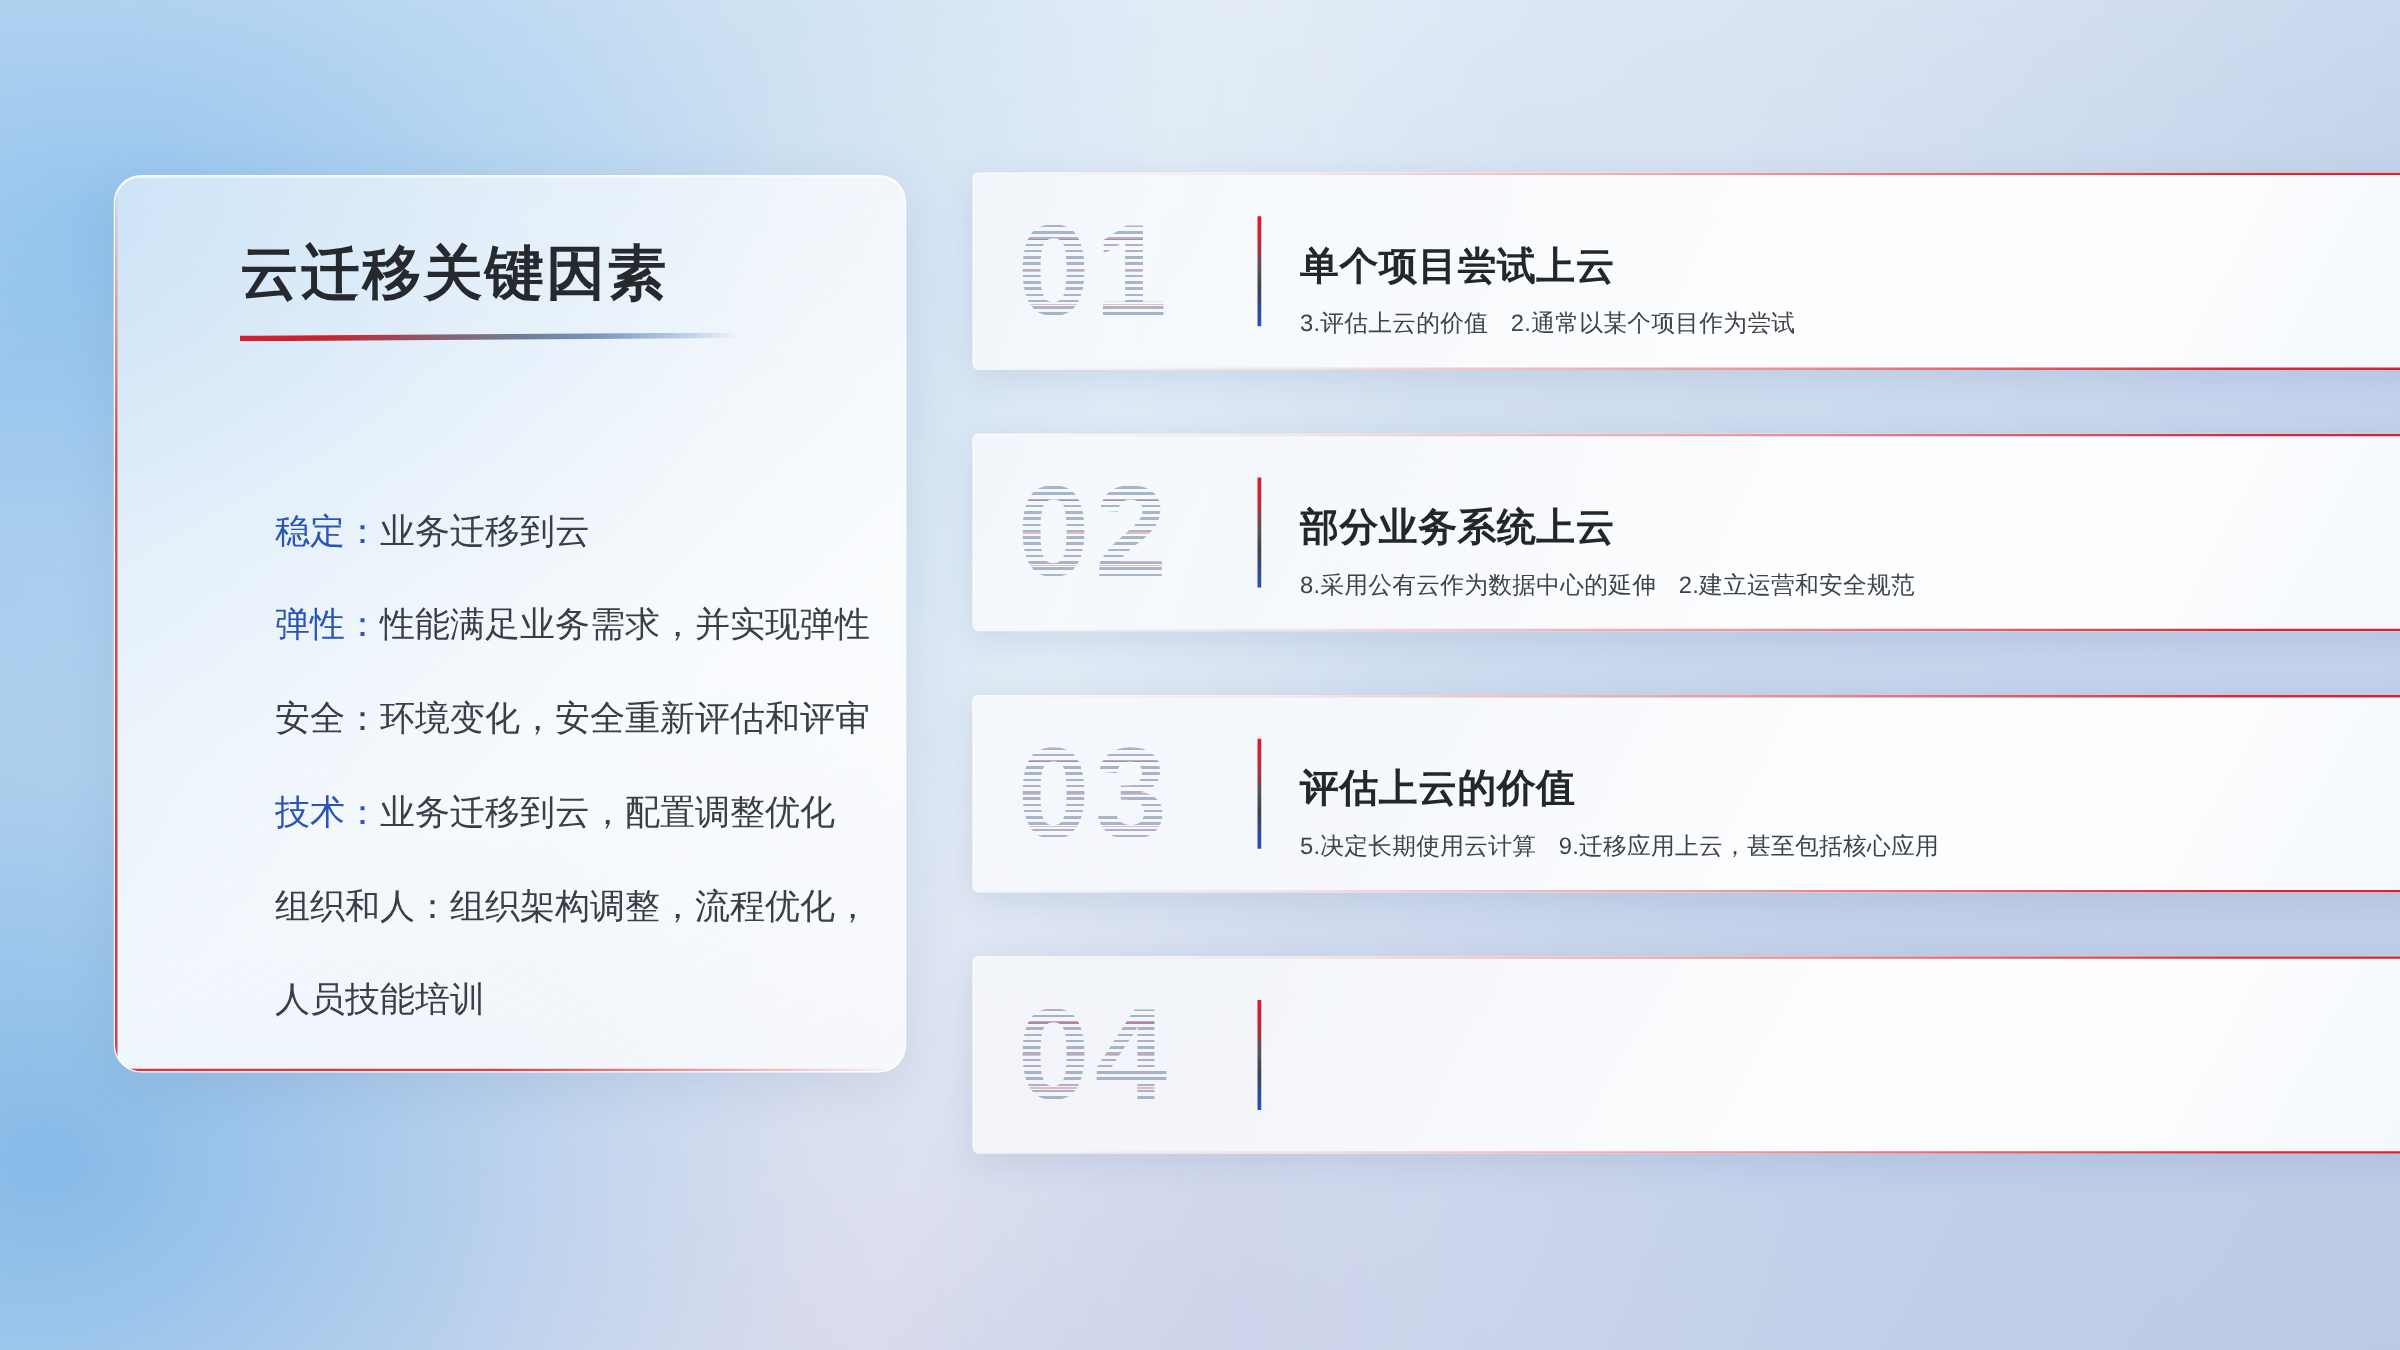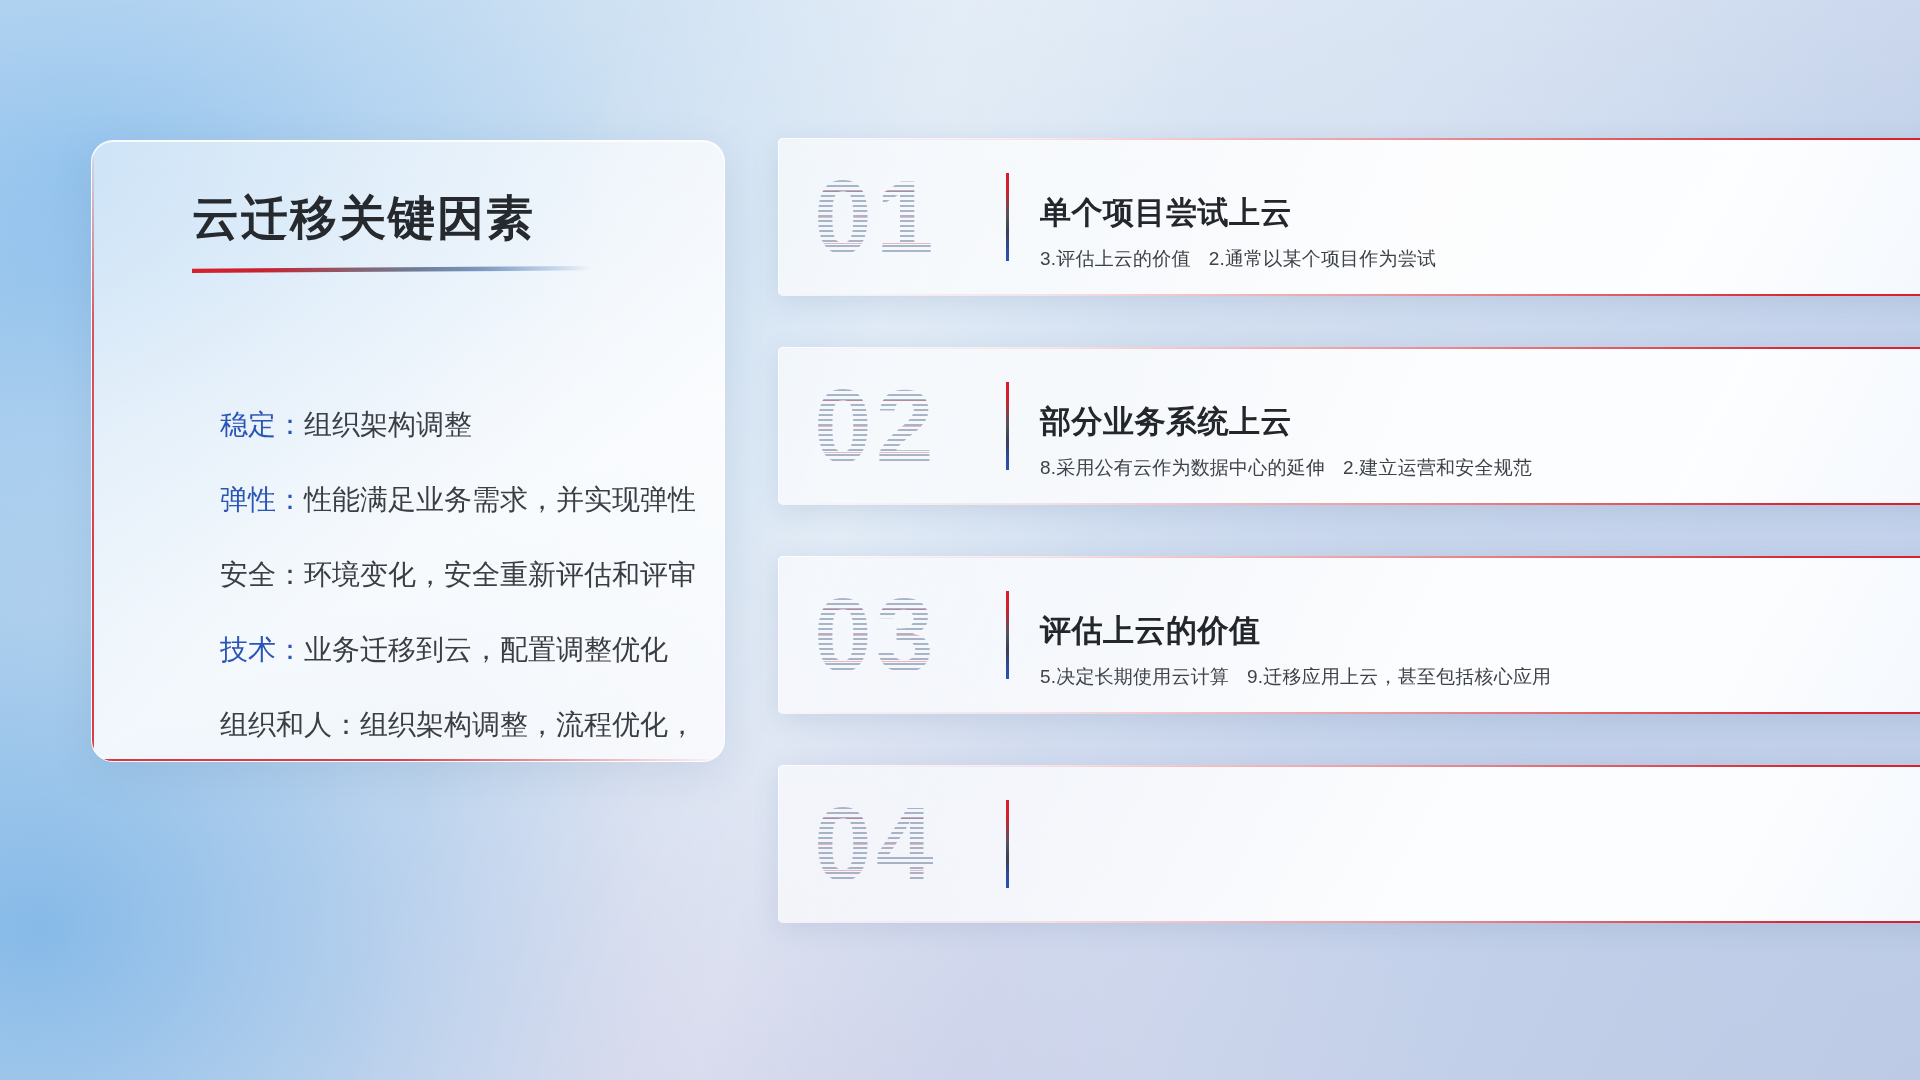--- a/index.html
+++ b/index.html
@@ -36,21 +36,21 @@
       linear-gradient(176deg, rgba(255,255,255,0.20) 0%, rgba(255,255,255,0) 24%);
     pointer-events: none;
   }
 
   
   #left-panel {
     position: absolute;
     left: 91px;
     top: 140px;
     width: 634px;
-    height: 622px;
+    height: 718px;
     border-radius: 22px;
     background:
       linear-gradient(150deg, rgba(255,255,255,0.52) 0%, rgba(255,255,255,0.70) 34%, rgba(255,255,255,0.86) 62%, rgba(255,255,255,0.74) 100%);
     border: 1px solid rgba(255,255,255,0.85);
     box-shadow:
       0 10px 40px rgba(80,110,150,0.14),
       inset 0 1px 0 rgba(255,255,255,0.9);
     overflow: hidden;
   }
   
@@ -239,21 +239,21 @@
 <div id="bg"></div>
 <div id="bg-sheen"></div>
 
 <div id="left-panel">
   <div id="panel-title">云迁移关键因素</div>
   <div id="title-rule"></div>
 
   <div id="panel-body">
 
     <div class="panel-line">
-      <span class="label-blue">稳定：</span><span>组织架构调整</span>
+      <span class="label-blue">稳定：</span><span>业务迁移到云</span>
     </div>
 
     <div class="panel-line">
       <span class="label-blue">弹性：</span><span>性能满足业务需求，并实现弹性</span>
     </div>
 
     <div class="panel-line">
       <span class="label-dark">安全：</span><span>环境变化，安全重新评估和评审</span>
     </div>
 

